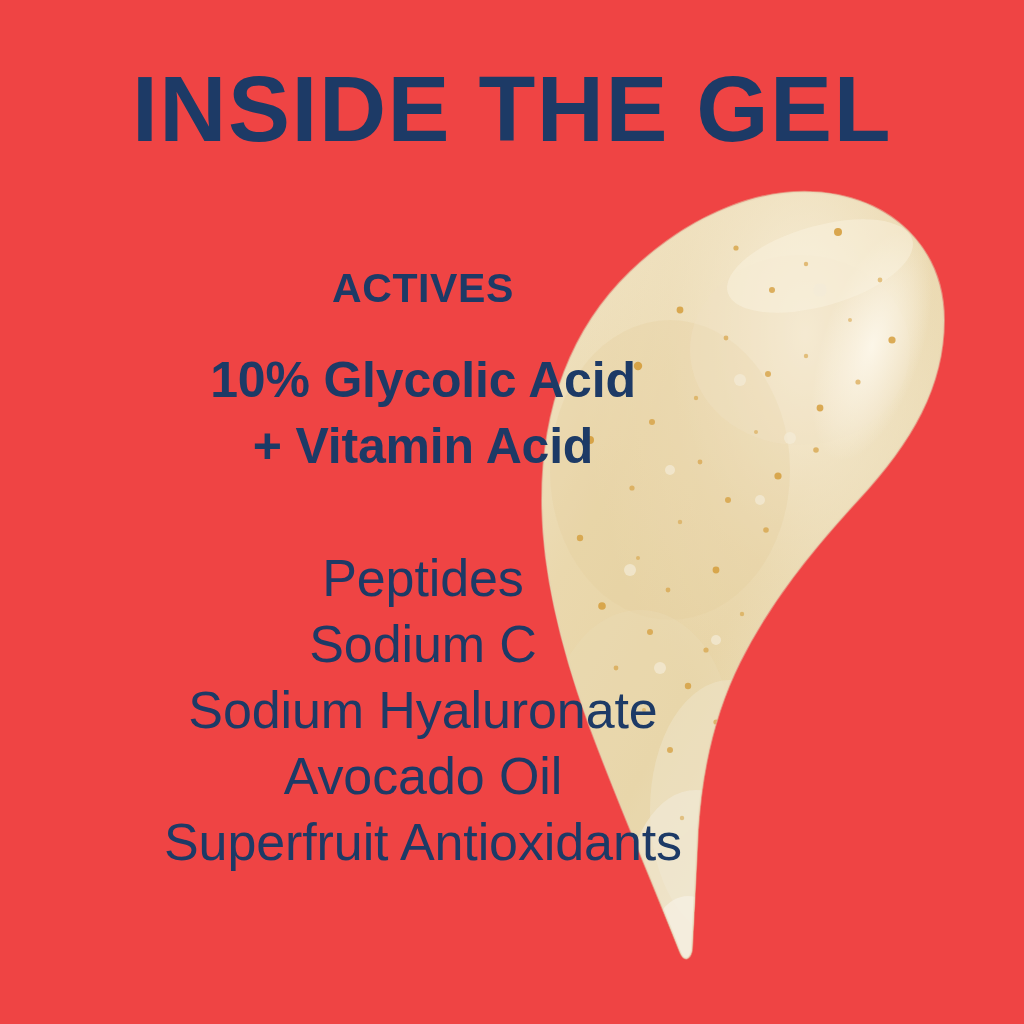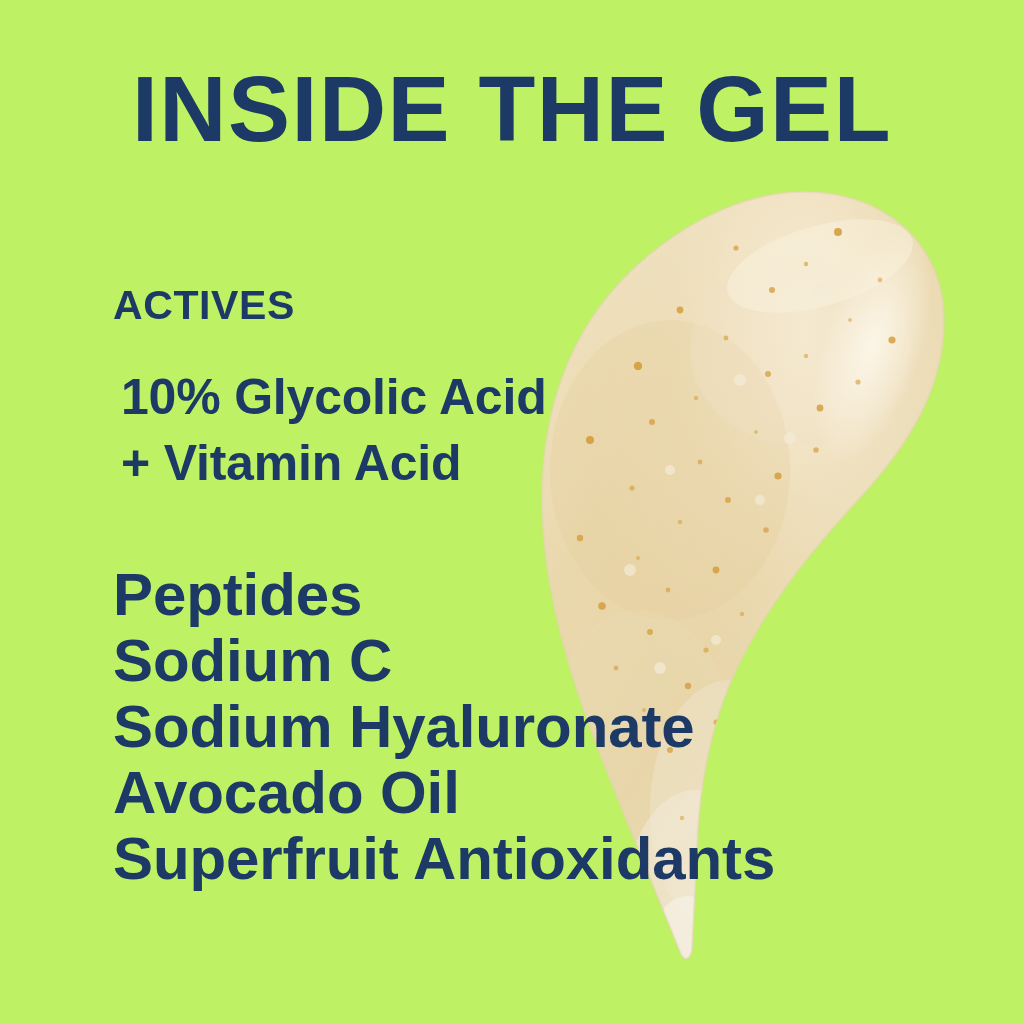--- a/index.html
+++ b/index.html
@@ -12,21 +12,21 @@
     overflow: hidden;
     background: #f6f3ed;
     font-family: "Liberation Sans", sans-serif;
     -webkit-font-smoothing: antialiased;
   }
 
   #poster {
     position: relative;
     width: 1024px;
     height: 1024px;
-    background: #bef264;
+    background: #ef4444;
     overflow: hidden;
   }
 
   
   .title {
     position: absolute;
     left: 0;
     top: 62px;
     width: 1024px;
     text-align: center;
@@ -35,23 +35,24 @@
     line-height: 1.02;
     font-weight: 700;
     letter-spacing: 1.5px;
     white-space: nowrap;
   }
 
   
   .text-col {
     position: absolute;
     left: 113px;
-    top: 285px;
+    top: 268px;
     width: 620px;
     color: #1d3a66;
+    text-align: center;
   }
 
   .actives-heading {
     font-size: 41px;
     font-weight: 700;
     letter-spacing: 0.6px;
     line-height: 1;
     margin: 0 0 38px 0;
     color: #1d3a66;
   }
@@ -73,22 +74,22 @@
   .spacer-gap {
     height: 58px;
   }
 
   .ingredients-list {
     list-style: none;
     margin: 0;
     padding: 0;
   }
   .ingredients-list li {
-    font-size: 60px;
-    font-weight: 700;
+    font-size: 52px;
+    font-weight: 400;
     line-height: 66px;
     letter-spacing: -0.1px;
     color: #1d3a66;
     white-space: nowrap;
   }
 
   
   .gel-wrap {
     position: absolute;
     left: 520px;

